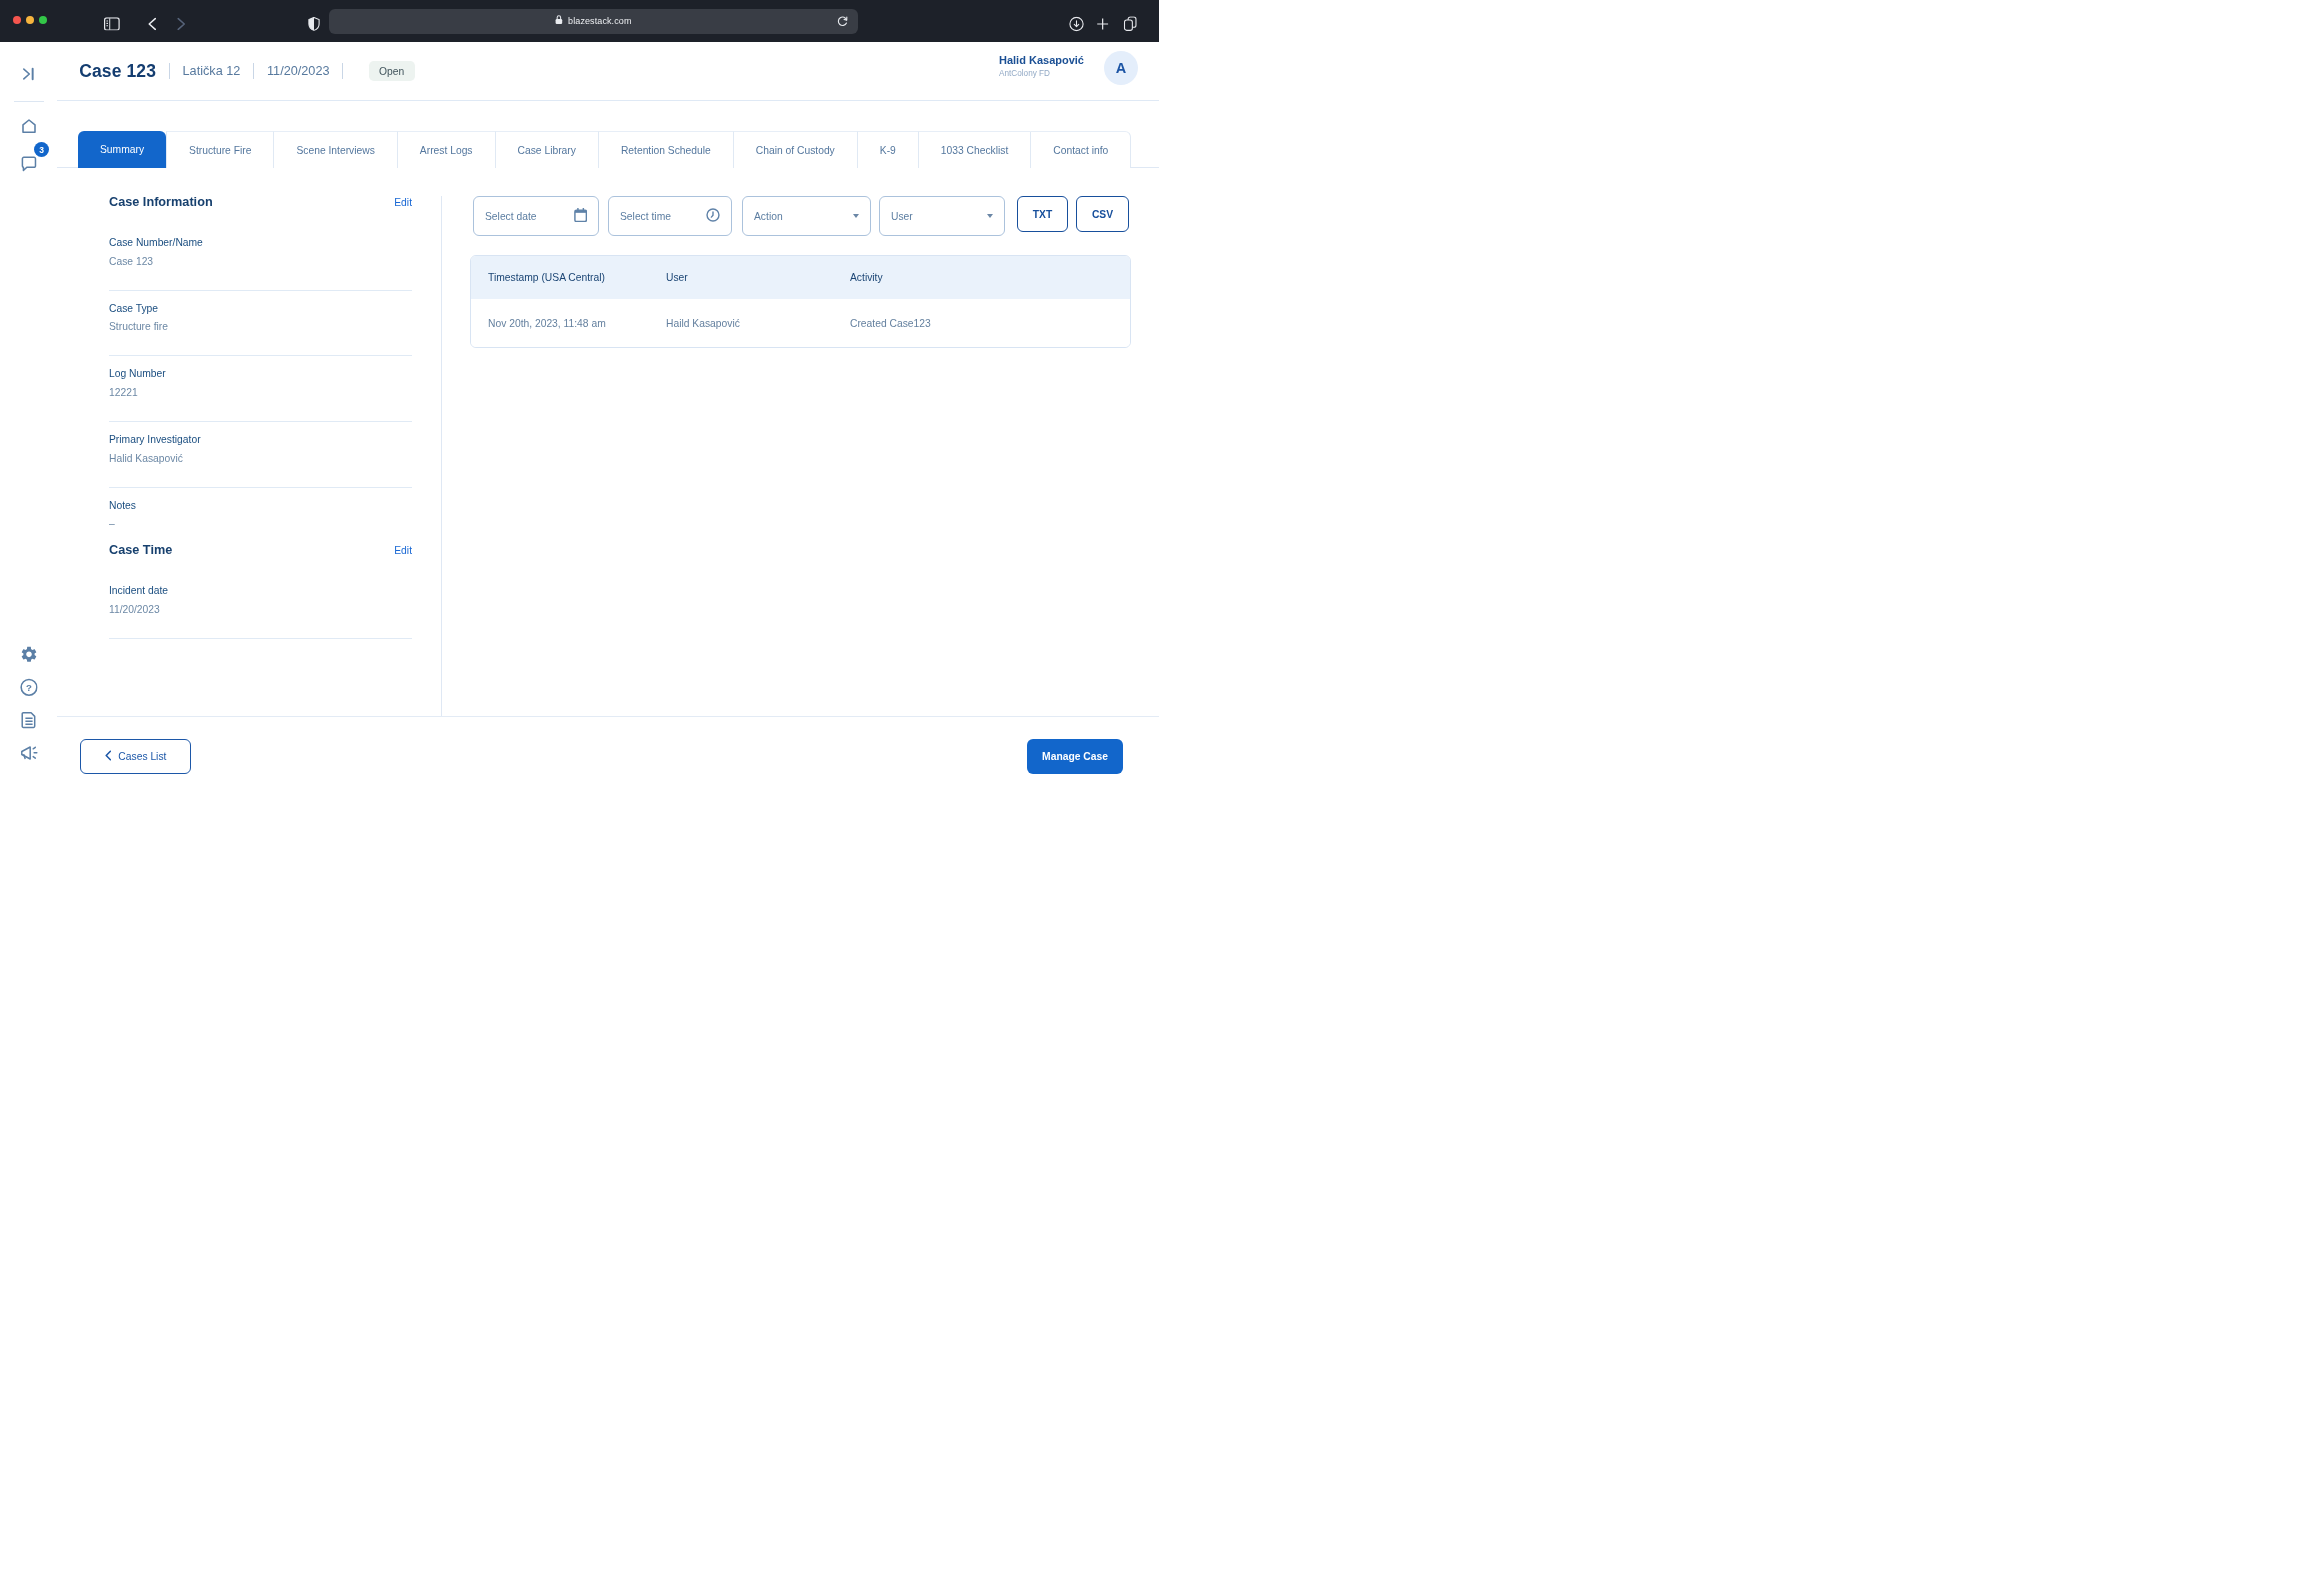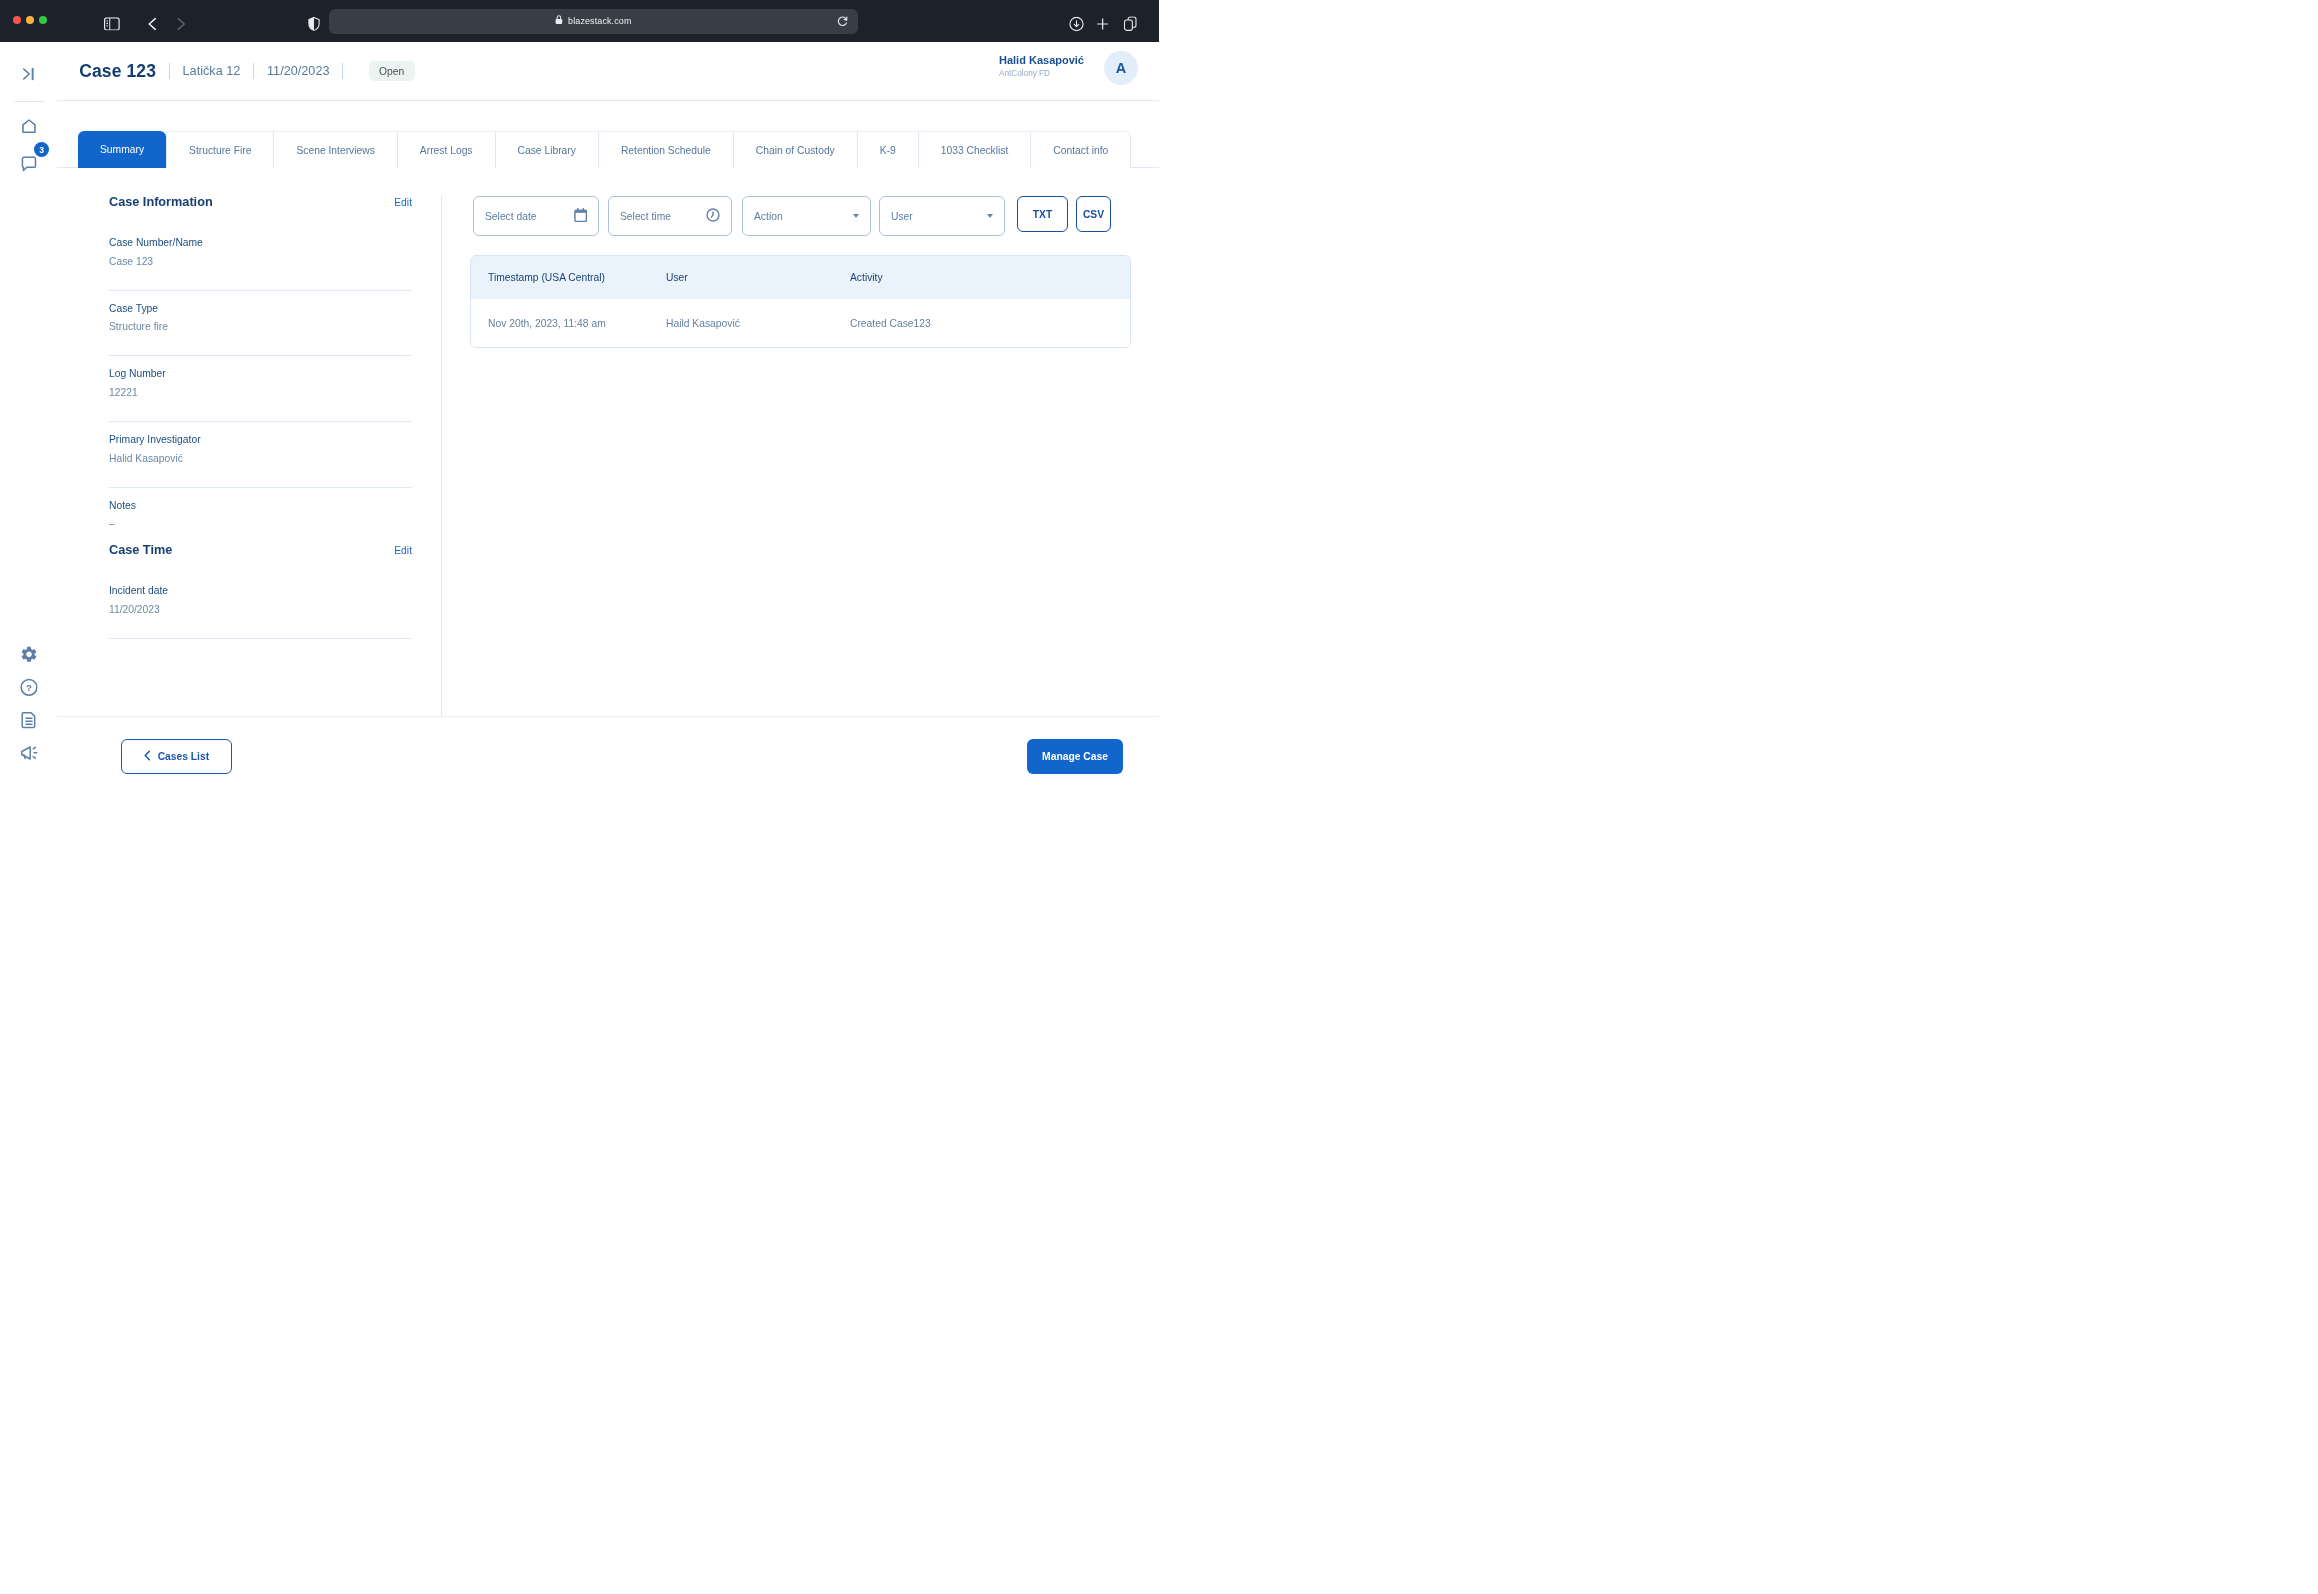--- a/index.html
+++ b/index.html
@@ -73,33 +73,33 @@
           font-size:10.3px;color:#5b7da1;cursor:pointer;background:#fff;}
   #f-date{left:32px;width:126px;}
   #f-time{left:167px;width:124px;}
   #f-action{left:301px;width:129px;}
   #f-user{left:438px;width:126px;}
   .caret{width:0;height:0;border-left:3.6px solid transparent;border-right:3.6px solid transparent;border-top:4.8px solid #6b87a6;}
   .expbtn{position:absolute;top:28px;height:36px;border:1.2px solid #174f9c;border-radius:6px;background:#fff;
           display:flex;align-items:center;justify-content:center;font-size:10.3px;font-weight:700;color:#174f9c;
           box-sizing:border-box;cursor:pointer;}
   #btn-txt{left:576px;width:51px;}
-  #btn-csv{left:635px;width:35px;}
+  #btn-csv{left:635px;width:53px;}
 
   .audit{position:absolute;left:29px;top:87px;width:659px;border:0.6px solid #d8e4f3;border-radius:6px;overflow:hidden;background:#fff;}
   .audit .thead{display:grid;grid-template-columns:178px 184px auto;align-items:center;height:43px;background:#eaf2fb;
                 padding-left:17px;font-size:10.3px;font-weight:500;color:#1b4574;}
   .audit .trow{display:grid;grid-template-columns:178px 184px auto;align-items:center;height:48px;
                padding-left:17px;font-size:10.3px;color:#64809f;background:#fff;}
 
   
   .footbar{position:absolute;left:0;right:0;bottom:0;height:80px;background:#fff;border-top:0.6px solid #e3ebf5;}
   .backbtn{position:absolute;left:23px;top:22.3px;width:111px;height:35px;border:1.2px solid #1c57a8;border-radius:6px;
            background:#fff;display:flex;align-items:center;justify-content:center;gap:7.2px;
-           font-size:10.3px;font-weight:700;color:#1c57a8;box-sizing:border-box;cursor:pointer;margin-left:41px;}
+           font-size:10.3px;font-weight:400;color:#1c57a8;box-sizing:border-box;cursor:pointer;}
   .managebtn{position:absolute;left:970px;top:22.3px;width:96px;height:35px;border:none;border-radius:6px;
              background:#1266cb;color:#fff;font-size:10.3px;font-weight:600;display:flex;align-items:center;justify-content:center;cursor:pointer;}
 </style>
 </head>
 <body>
 
 <div id="screen">
 
   <div class="chrome">
     <span class="tl red"></span>

